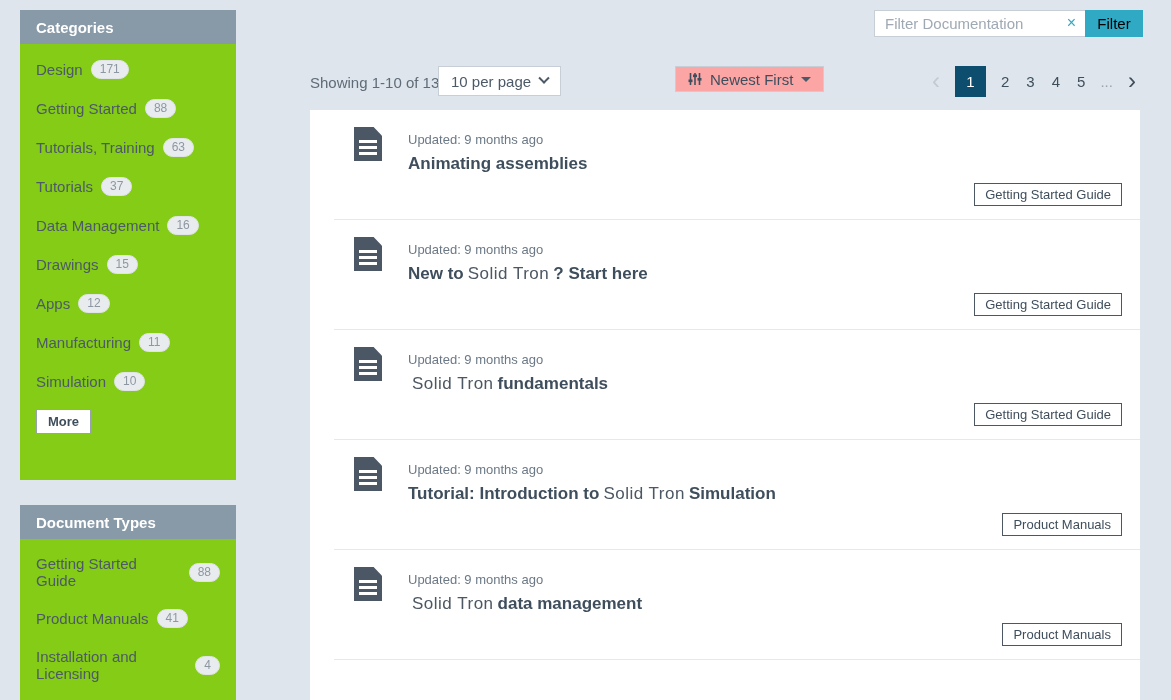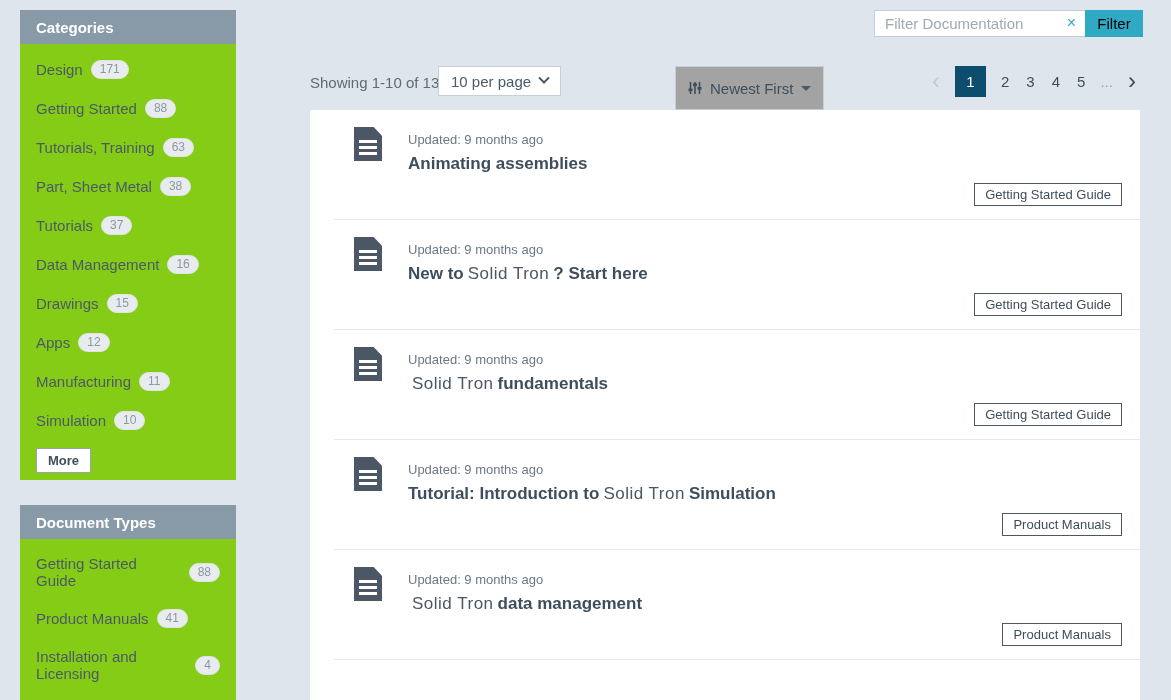--- a/index.html
+++ b/index.html
@@ -58,21 +58,21 @@
   .per-page {
     position:absolute; left:438px; top:66px; height:30px; background:#fff;
     border:1px solid #c8ced5; display:flex; align-items:center; gap:9px;
     padding:0 12px; font-size:15px; color:#4c5a67; cursor:pointer;
   }
   .chevron {
     width:8px; height:8px; border-right:2px solid #4c5a67; border-bottom:2px solid #4c5a67;
     transform:rotate(45deg) translate(-2px,-2px); display:inline-block;
   }
   .sort-btn {
-    position:absolute; left:675px; top:66px; height:44px; background:#a3a3a3;
+    position:absolute; left:675px; top:66px; height:26px; background:#fca5a5;
     border:1px solid #c8ced5; display:flex; align-items:center; gap:8px;
     padding:0 12px; font-size:15px; color:#3f4e5c; cursor:pointer;
   }
   .tri-down {
     width:0; height:0; border-left:5px solid transparent; border-right:5px solid transparent;
     border-top:5px solid #4c5a67; display:inline-block;
   }
 
   
   .pagination {
@@ -131,24 +131,20 @@
   <li class="side-item">
     <span class="side-label">Getting Started</span>
     <span class="badge">88</span>
   </li>
 
   <li class="side-item">
     <span class="side-label">Tutorials, Training</span>
     <span class="badge">63</span>
   </li>
 
-  <li class="side-item">
-    <span class="side-label">Part, Sheet Metal</span>
-    <span class="badge">38</span>
-  </li>
 
   <li class="side-item">
     <span class="side-label">Tutorials</span>
     <span class="badge">37</span>
   </li>
 
   <li class="side-item">
     <span class="side-label">Data Management</span>
     <span class="badge">16</span>
   </li>

